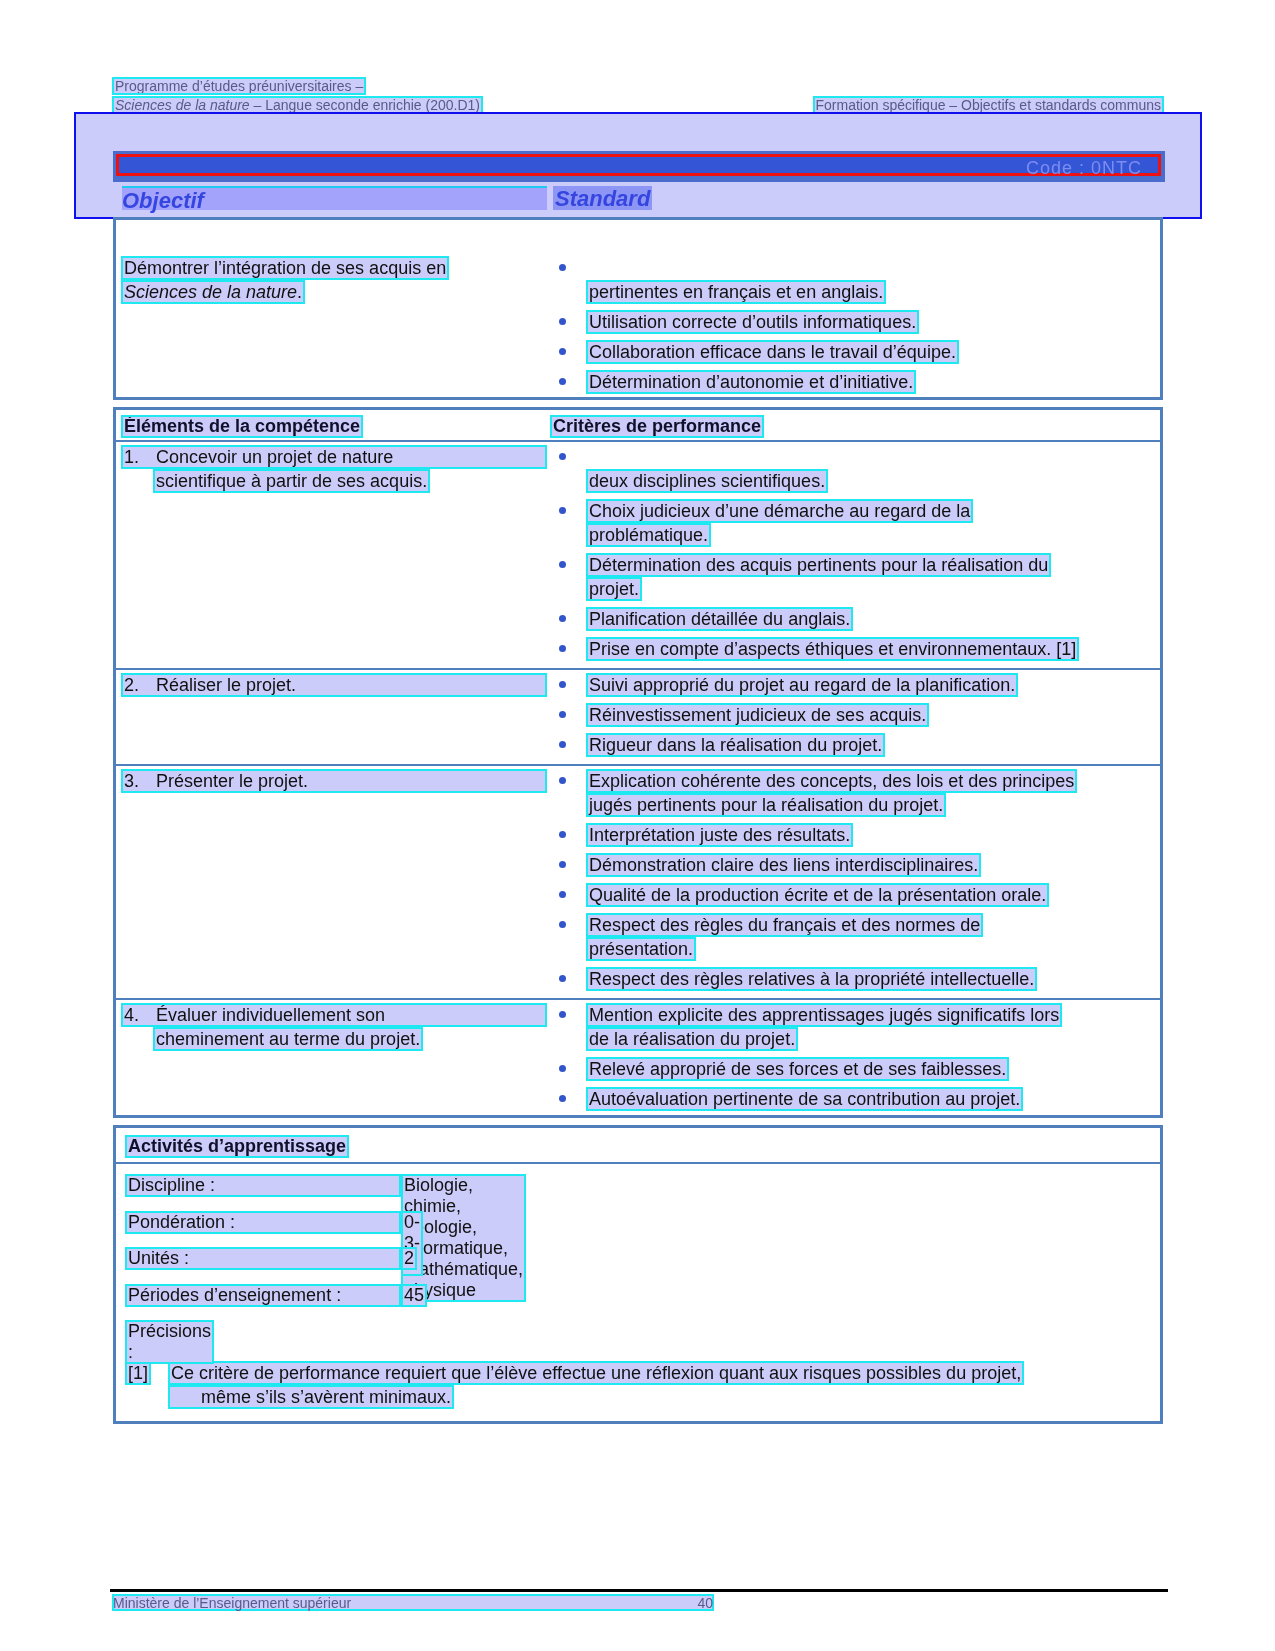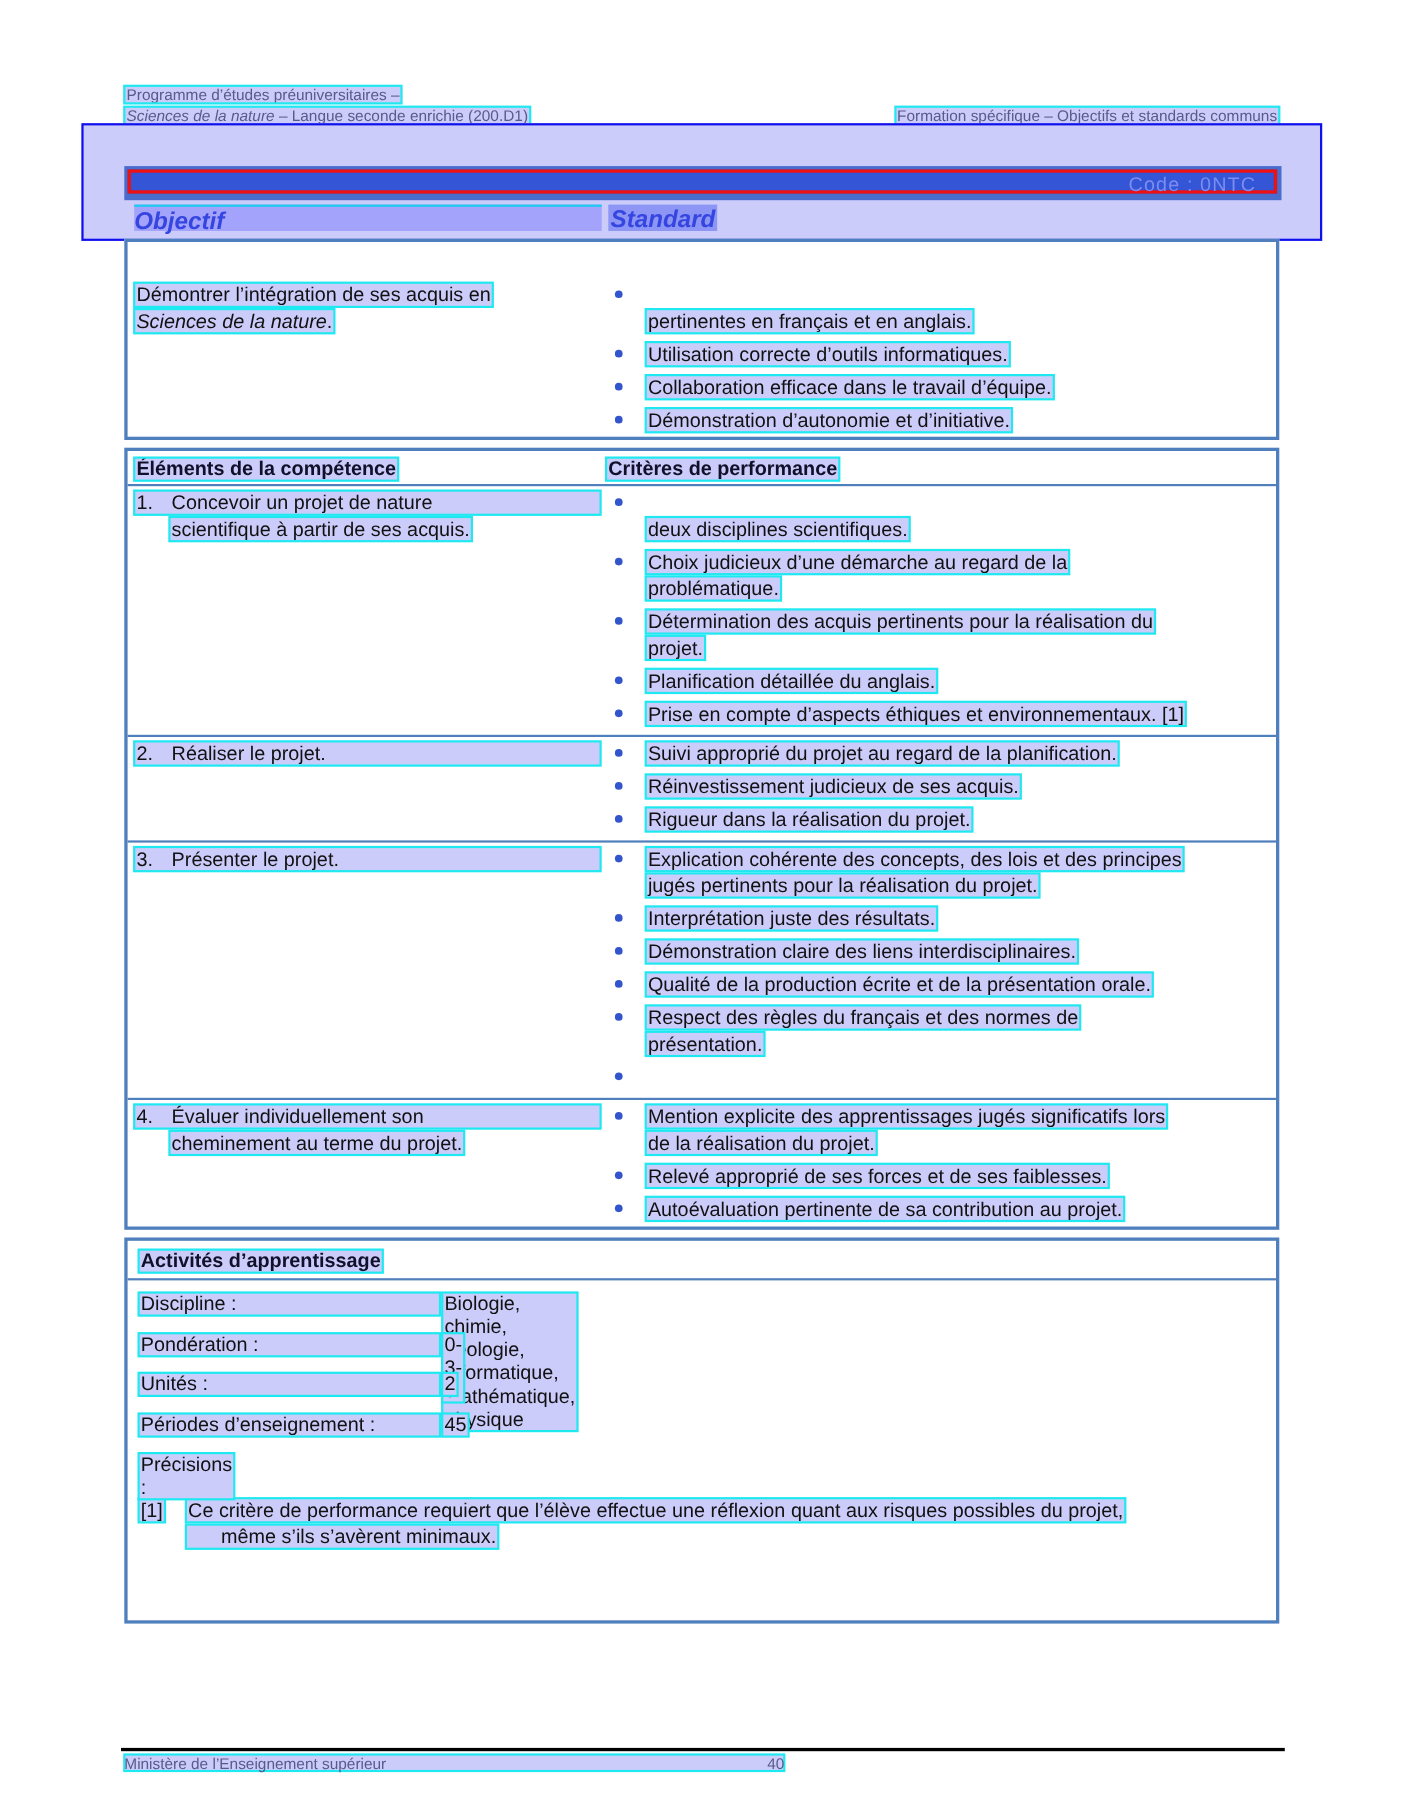--- a/index.html
+++ b/index.html
@@ -69,21 +69,21 @@
       <span class="b" style="left: -32px;"></span>
     </span>
     <div class="line hl" style="left: 471px; top: 91px;">Utilisation correcte d’outils informatiques.</div>
     <span class="crit" style="left: 475px; top: 121px;">
       <span class="b" style="left: -32px;"></span>
     </span>
     <div class="line hl" style="left: 471px; top: 121px;">Collaboration efficace dans le travail d’équipe.</div>
     <span class="crit" style="left: 475px; top: 151px;">
       <span class="b" style="left: -32px;"></span>
     </span>
-    <div class="line hl" style="left: 471px; top: 151px;">Démonstration d’autonomie et d’initiative.</div>
+    <div class="line hl" style="left: 471px; top: 151px;">Détermination d’autonomie et d’initiative.</div>
   </div>
 
 <div class="panel" style="top:407px;height:711px;">
   <div class="head">
     <span class="h hl" style="left:6px;">Éléments de la compétence</span>
     <span class="h hl" style="left:435px;">Critères de performance</span>
   </div>
   <div id="elements-body"></div>
 <div class="line hl" style="left: 6px; top: 36px; width: 420px;">1.</div>
     <div class="line" style="left: 38px; top: 36px;">Concevoir un projet de nature</div>
@@ -146,40 +146,41 @@
     </span>
     <div class="line hl" style="left: 471px; top: 474px;">Qualité de la production écrite et de la présentation orale.</div>
     <span class="crit" style="left: 475px; top: 504px;">
       <span class="b" style="left: -32px;"></span>
     </span>
     <div class="line hl" style="left: 471px; top: 504px;">Respect des règles du français et des normes de</div>
     <div class="line hl" style="left: 471px; top: 528px;">présentation.</div>
     <span class="crit" style="left: 475px; top: 558px;">
       <span class="b" style="left: -32px;"></span>
     </span>
+    <div class="line hl" style="left: 471px; top: 558px;">Respect des règles relatives à la propriété intellectuelle.</div>
     <div class="sep" style="top: 588px;"></div>
     <div class="line hl" style="left: 6px; top: 594px; width: 420px;">4.</div>
     <div class="line" style="left: 38px; top: 594px;">Évaluer individuellement son</div>
     <div class="line hl" style="left: 38px; top: 618px;">cheminement au terme du projet.</div>
     <span class="crit" style="left: 475px; top: 594px;">
       <span class="b" style="left: -32px;"></span>
     </span>
     <div class="line hl" style="left: 471px; top: 594px;">Mention explicite des apprentissages jugés significatifs lors</div>
     <div class="line hl" style="left: 471px; top: 618px;">de la réalisation du projet.</div>
     <span class="crit" style="left: 475px; top: 648px;">
       <span class="b" style="left: -32px;"></span>
     </span>
     <div class="line hl" style="left: 471px; top: 648px;">Relevé approprié de ses forces et de ses faiblesses.</div>
     <span class="crit" style="left: 475px; top: 678px;">
       <span class="b" style="left: -32px;"></span>
     </span>
     <div class="line hl" style="left: 471px; top: 678px;">Autoévaluation pertinente de sa contribution au projet.</div>
   </div>
 
-<div class="panel" style="top:1125px;height:351px;">
+<div class="panel" style="top:1125px;height:299px;">
   <div class="head" style="height:34px;">
     <span class="h hl" style="left:10px;top:8px;">Activités d’apprentissage</span>
   </div>
   <div id="act-rows"></div>
   <div class="line hl" style="left:10px;top:234px;">[1]</div>
   <div class="line hl" style="left:53px;top:234px;">Ce critère de performance requiert que l’élève effectue une réflexion quant aux risques possibles du projet,</div>
   <div class="line hl" style="left:53px;top:258px;padding-left:32px;">même s’ils s’avèrent minimaux.</div>
 <div class="act-row" style="top: 47px;">
       <span class="lab hl" style="width: 270px;">Discipline :</span>
       <span class="val hl">Biologie, chimie, géologie, informatique, mathématique, physique</span>

